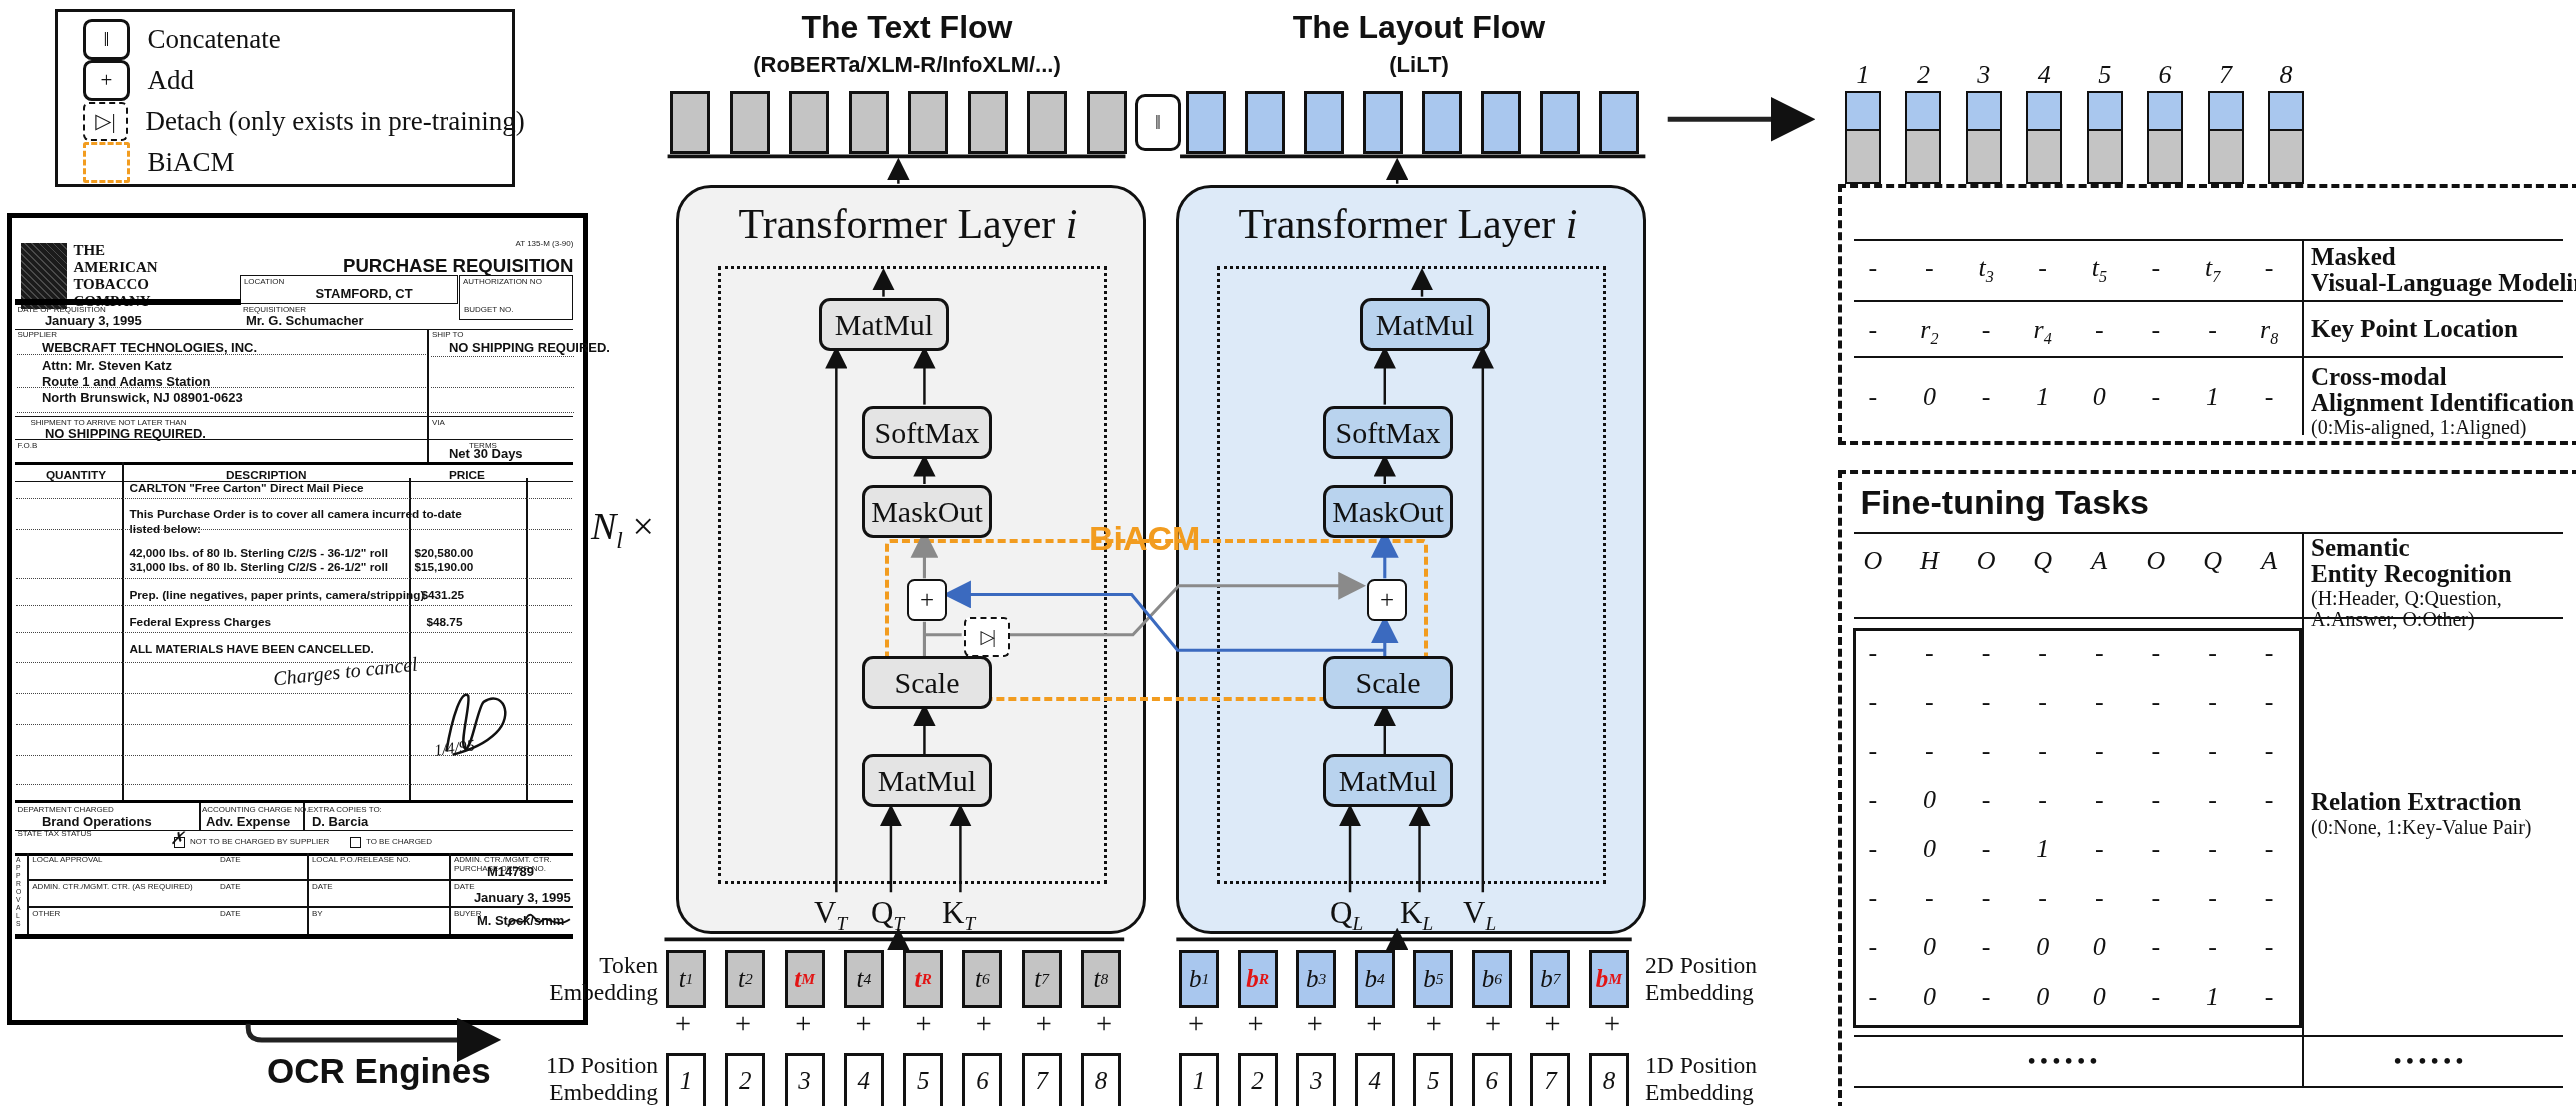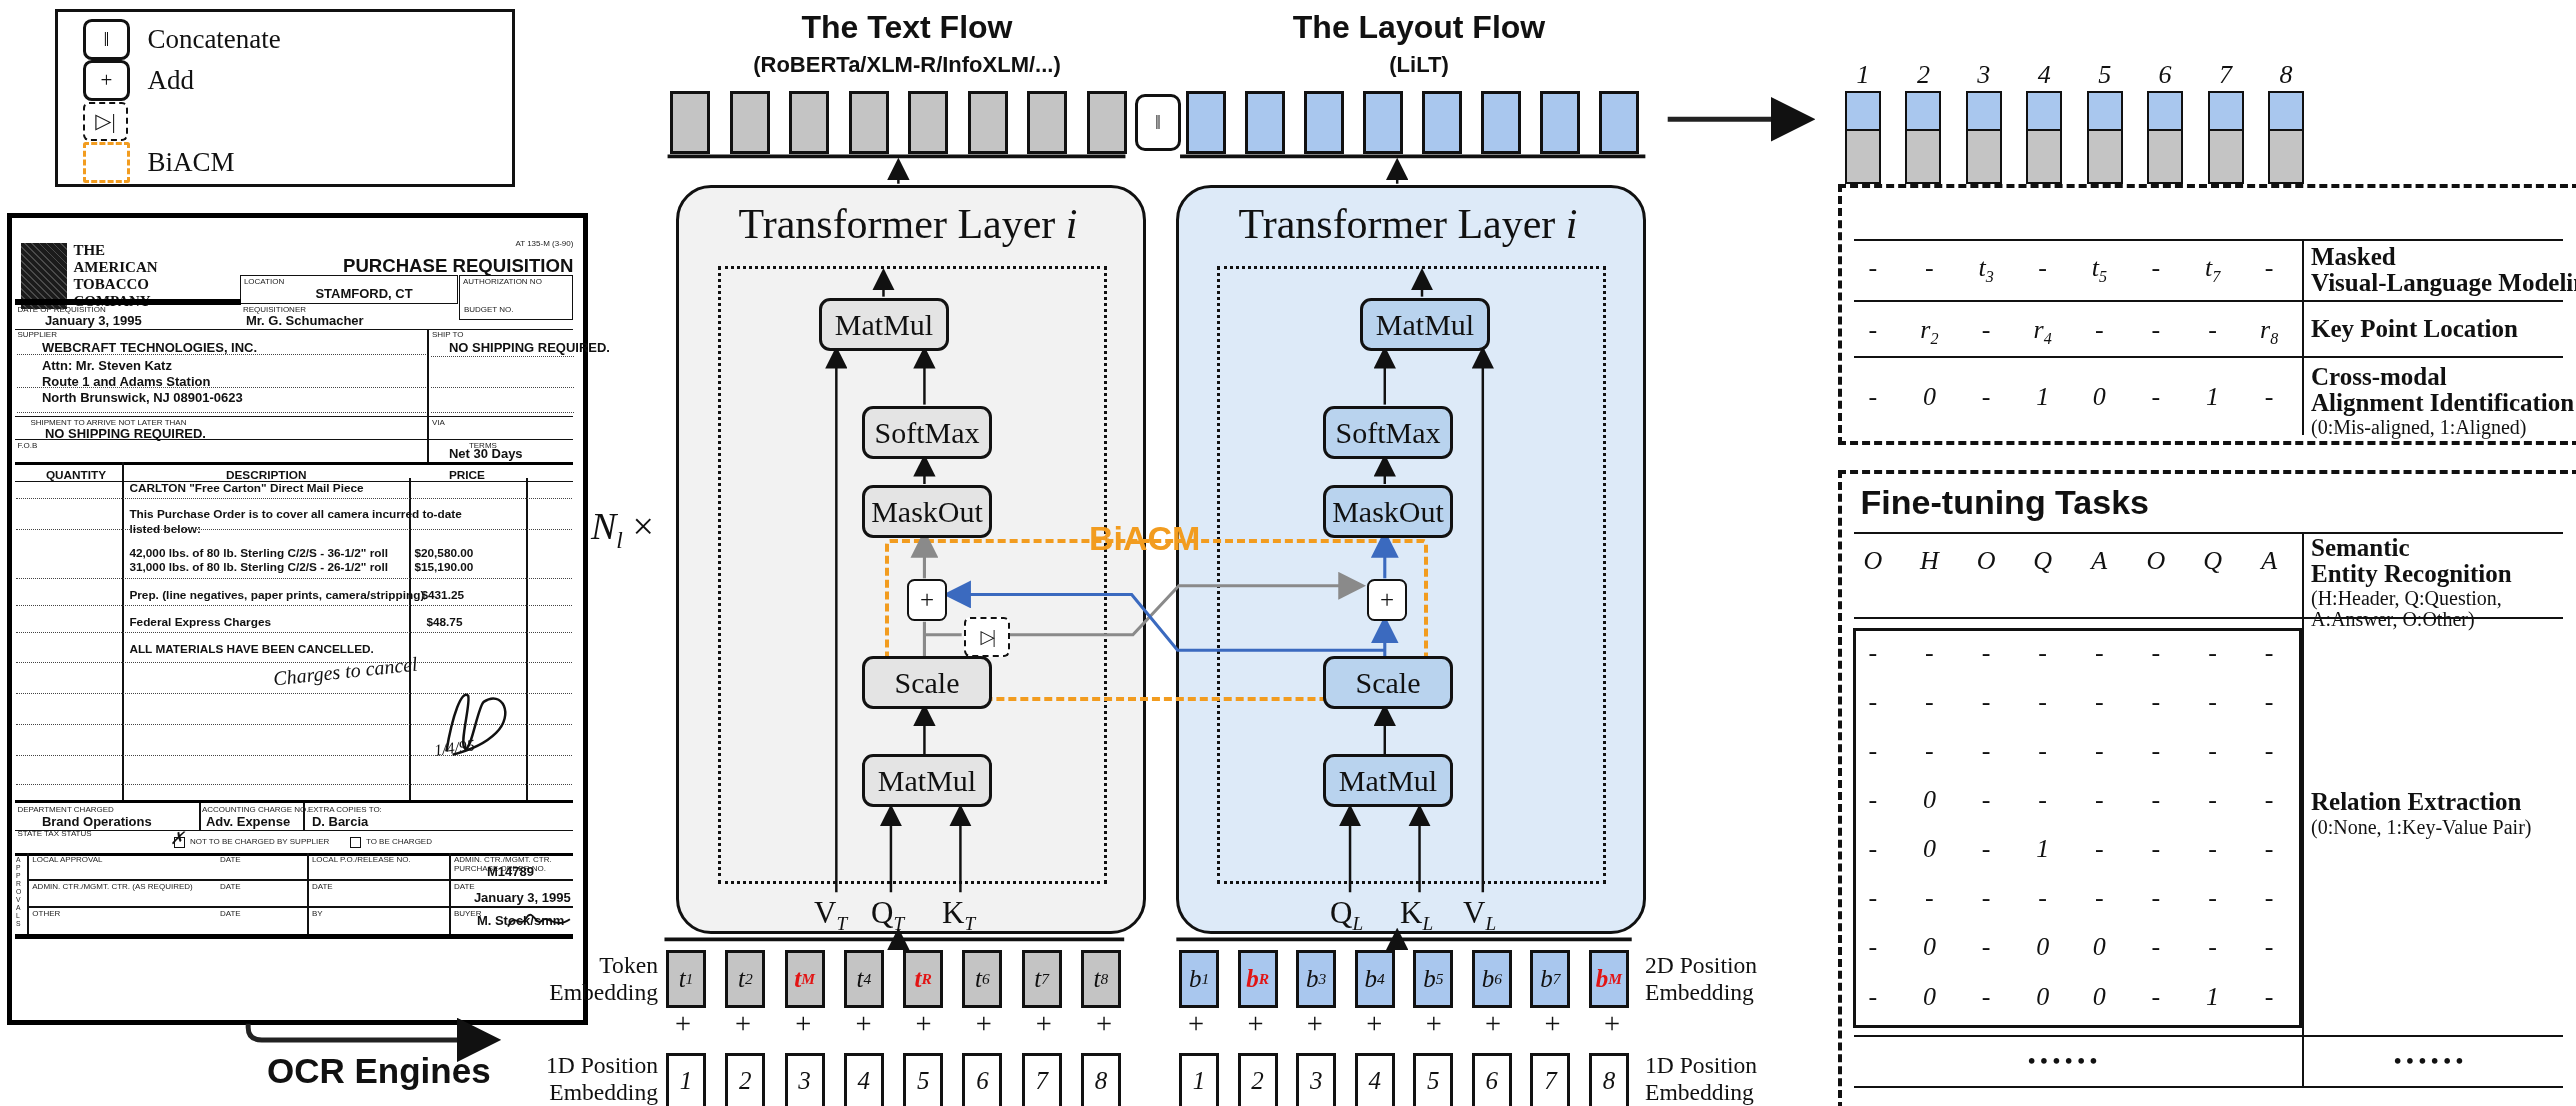--- a/index.html
+++ b/index.html
@@ -82,20 +82,21 @@
   <div class="leg-row" style="top:8.7px;">
     <div class="leg-icon">‖</div>
     <div class="leg-label">Concatenate</div>
   </div>
   <div class="leg-row" style="top:50px;">
     <div class="leg-icon">+</div>
     <div class="leg-label">Add</div>
   </div>
   <div class="leg-row" style="top:91px;">
     <div class="leg-icon dashed">▷|</div>
+    <div class="leg-label">Detach (only exists in pre-training)</div>
   </div>
   <div class="leg-row" style="top:132px;">
     <div class="leg-icon orange"></div>
     <div class="leg-label">BiACM</div>
   </div>
 </div>
 
 <div class="s doc">
   <div class="s tiny" style="right:10px;top:21px;">AT 135-M (3-90)</div>
   <div class="s" style="left:8.7px;top:25px;width:46px;height:66px;background:#1b1b1b;background-image:repeating-linear-gradient(45deg,#1b1b1b 0 3.7px,#4a4a4a 3.7px 5px);"></div>

